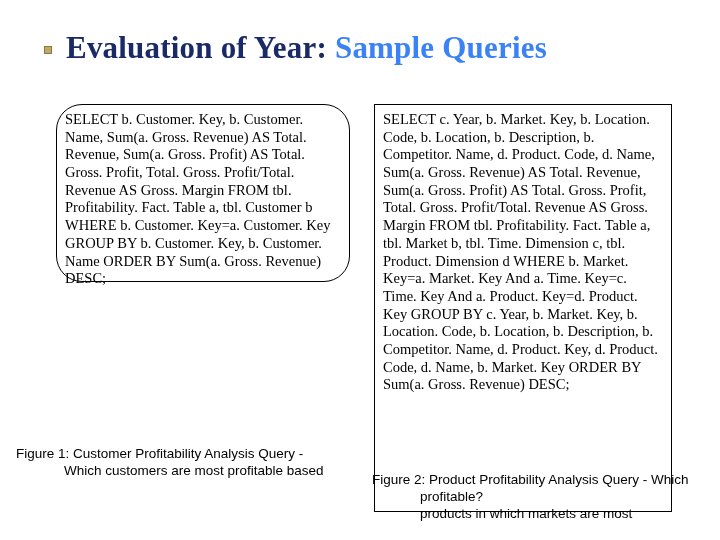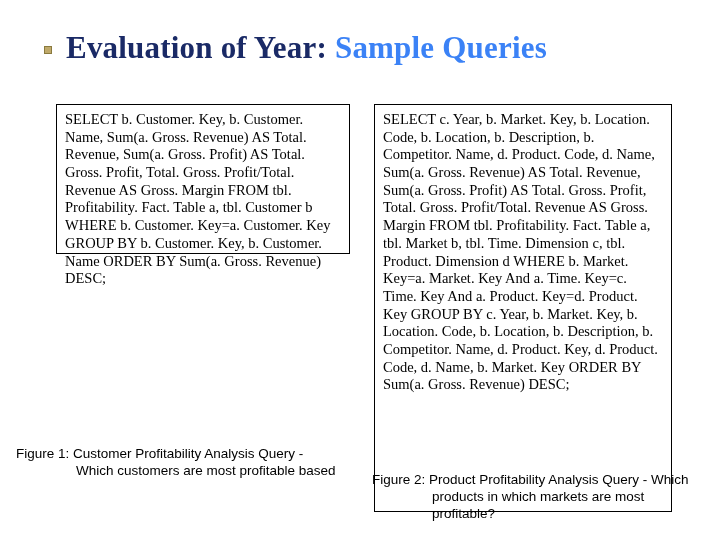--- a/index.html
+++ b/index.html
@@ -15,30 +15,30 @@
   }
   .title .accent { color: #3b82f6; }
   .box {
     position: absolute;
     border: 1px solid #000;
     padding: 6px 8px;
     font-family: "Times New Roman", Times, serif;
     font-size: 14.5px;
     line-height: 1.22;
   }
-  .box-left  { left: 56px;  top: 104px; width: 294px; height: 150px; }
+  .box-left  { left: 56px;  top: 104px; width: 294px; height: 178px; border-radius: 26px; }
   .box-right { left: 374px; top: 104px; width: 298px; height: 408px; }
   .caption {
     position: absolute;
     font-family: Arial, Helvetica, sans-serif;
     font-size: 13.5px;
     line-height: 1.25;
   }
   .caption .first-line { display: block; }
-  .caption .indent { display: block; margin-left: 60px; }
+  .caption .indent { display: block; margin-left: 48px; }
   .cap-left  { left: 16px;  top: 446px; width: 330px; }
   .cap-right { left: 372px; top: 472px; width: 320px; }
   .bullet {
     position: absolute;
     left: 44px; top: 46px;
     width: 8px; height: 8px;
     background: #bfa96a;
     border: 1px solid #8a7a3e;
   }
 </style>
@@ -61,17 +61,17 @@
     <span>SELECT c. Year, b. Market. Key, b. Location. Code, b. Location, b. Description, b. Competitor. Name, d. Product. Code, d. Name, Sum(a. Gross. Revenue) AS Total. Revenue, Sum(a. Gross. Profit) AS Total. Gross. Profit, Total. Gross. Profit/Total. Revenue AS Gross. Margin FROM tbl. Profitability. Fact. Table a, tbl. Market b, tbl. Time. Dimension c, tbl. Product. Dimension d WHERE b. Market. Key=a. Market. Key And a. Time. Key=c. Time. Key And a. Product. Key=d. Product. Key GROUP BY c. Year, b. Market. Key, b. Location. Code, b. Location, b. Description, b. Competitor. Name, d. Product. Key, d. Product. Code, d. Name, b. Market. Key ORDER BY Sum(a. Gross. Revenue) DESC;</span>
   </div>
 
   <div class="caption cap-left">
     <span class="first-line">Figure 1: Customer Profitability Analysis Query -</span>
     <span class="indent">Which customers are most profitable based</span>
   </div>
 
   <div class="caption cap-right">
     <span class="first-line">Figure 2: Product Profitability Analysis Query - Which</span>
+    <span class="indent">profitable?</span>
     <span class="indent">products in which markets are most</span>
-    <span class="indent">profitable?</span>
   </div>
 
 </div>
 
 </body></html>

